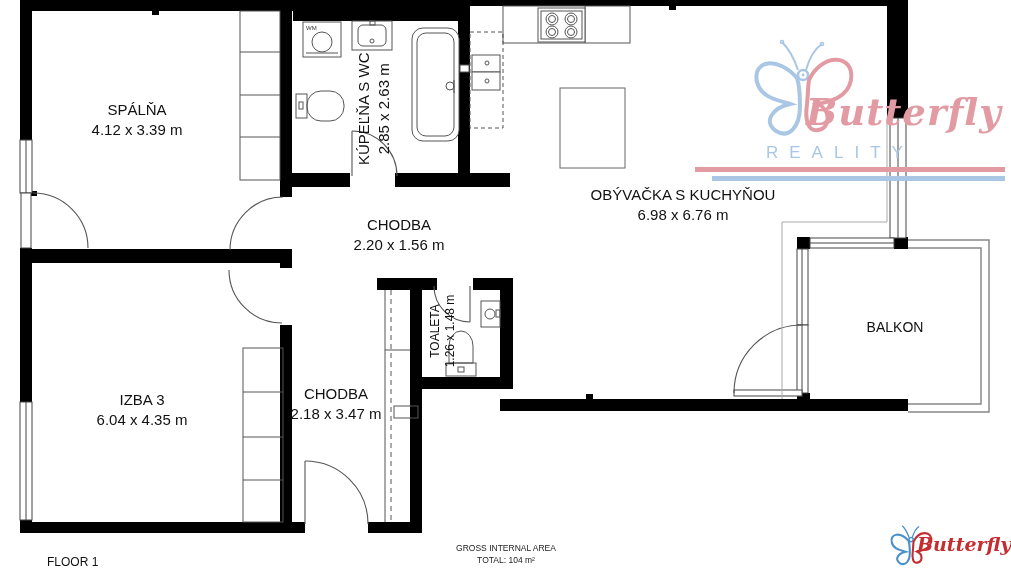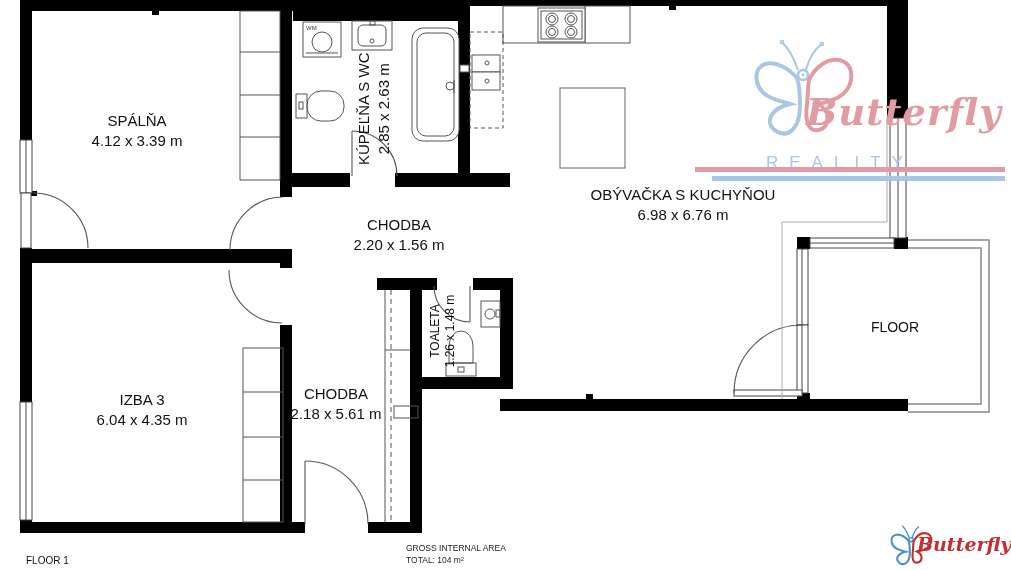--- a/index.html
+++ b/index.html
@@ -13,22 +13,22 @@
   .lbl-toaleta{font-size:12px;line-height:1.25;}
   .lbl-balkon{font-size:14px;}
   .wm-script{position:absolute;left:806px;top:90px;width:200px;
              font-family:"DejaVu Serif",serif;font-style:italic;font-weight:bold;
              font-size:37px;letter-spacing:1px;}
   .wm-reality{position:absolute;left:766px;top:143px;font-size:17px;letter-spacing:11px;
               font-family:"Liberation Sans",sans-serif;}
   .wm-line{position:absolute;height:5px;}
   .ft-script{position:absolute;left:917px;top:533px;font-family:"DejaVu Serif",serif;
              font-style:italic;font-weight:bold;font-size:19px;}
-  .floor-label{position:absolute;left:26px;top:555px;font-size:10px;color:#111;}
-  .area-label{position:absolute;left:406px;top:543px;width:200px;
+  .floor-label{position:absolute;left:47px;top:555px;font-size:12px;color:#111;}
+  .area-label{position:absolute;left:406px;top:543px;width:200px;text-align:center;
               font-size:8.5px;color:#222;line-height:1.4;}
 </style>
 </head>
 <body>
 
 <div class="canvas">
 
   <svg width="1011" height="570" viewBox="0 0 1011 570">
 
     <g fill="#000">
@@ -231,21 +231,21 @@
 
     <g transform="translate(888,524) scale(0.42)" fill="none">
       <path d="M50,32 C46,20 40,10 34,4" stroke="#4a90c9" stroke-width="3"></path>
       <path d="M58,32 C62,18 68,10 74,6" stroke="#4a90c9" stroke-width="3"></path>
       <circle cx="55" cy="37" r="5" stroke="#4a90c9" stroke-width="3.5"></circle>
       <path d="M49,40 C30,18 4,22 9,44 C13,60 30,62 42,66 C24,70 15,84 28,93 C41,101 52,89 52,68 C52,56 51,46 49,40 Z" stroke="#4a90c9" stroke-width="5"></path>
       <path d="M61,42 C74,14 107,16 103,42 C100,60 80,64 70,66 C83,72 83,90 70,92 C59,94 57,80 59,66 C60,56 60,48 61,42 Z" stroke="#c52e31" stroke-width="5"></path>
     </g>
   </svg>
 
-  <div class="lbl" style="left:57px;top:111px;width:160px;">
+  <div class="lbl" style="left:57px;top:100px;width:160px;">
     <span class="nm">SPÁLŇA</span>
     <span class="dims">4.12 x 3.39 m</span>
   </div>
 
   <div class="lbl rot" style="left:304px;top:89px;width:140px;">
     <span class="nm">KÚPEĽŇA S WC</span>
     <span class="dims">2.85 x 2.63 m</span>
   </div>
 
   <div class="lbl" style="left:329px;top:215px;width:140px;">
@@ -258,34 +258,34 @@
     <span class="dims">6.98 x 6.76 m</span>
   </div>
 
   <div class="lbl" style="left:62px;top:378px;width:160px;margin-top:12px;">
     <span class="nm">IZBA 3</span>
     <span class="dims">6.04 x 4.35 m</span>
   </div>
 
   <div class="lbl" style="left:266px;top:384px;width:140px;">
     <span class="nm">CHODBA</span>
-    <span class="dims">2.18 x 5.61 m</span>
+    <span class="dims">2.18 x 3.47 m</span>
   </div>
 
   <div class="lbl rot lbl-toaleta" style="left:388px;top:316px;width:110px;">
     <span class="nm">TOALETA</span>
     <span class="dims">1.26 x 1.48 m</span>
   </div>
 
   <div class="lbl lbl-balkon" style="left:845px;top:318px;width:100px;">
-    <span class="nm">FLOOR</span>
+    <span class="nm">BALKON</span>
   </div>
 
   <div class="wm-script" style="color:#e29aa3;">Butterfly</div>
-  <div class="wm-reality" style="color:#a9c7e5;margin-top:10px;">REALITY</div>
+  <div class="wm-reality" style="color:#a9c7e5;">REALITY</div>
   <div class="wm-line" style="left:695px;top:167px;width:310px;background:#e29aa3;"></div>
   <div class="wm-line" style="left:712px;top:176px;width:293px;background:#a9c7e5;"></div>
 
   <div class="ft-script" style="color:#c52e31;">Butterfly</div>
 
   <div class="floor-label">FLOOR 1</div>
 
   <div class="area-label">
     <span style="display:block;">GROSS INTERNAL AREA</span>
     <span style="display:block;">TOTAL: 104 m²</span>

